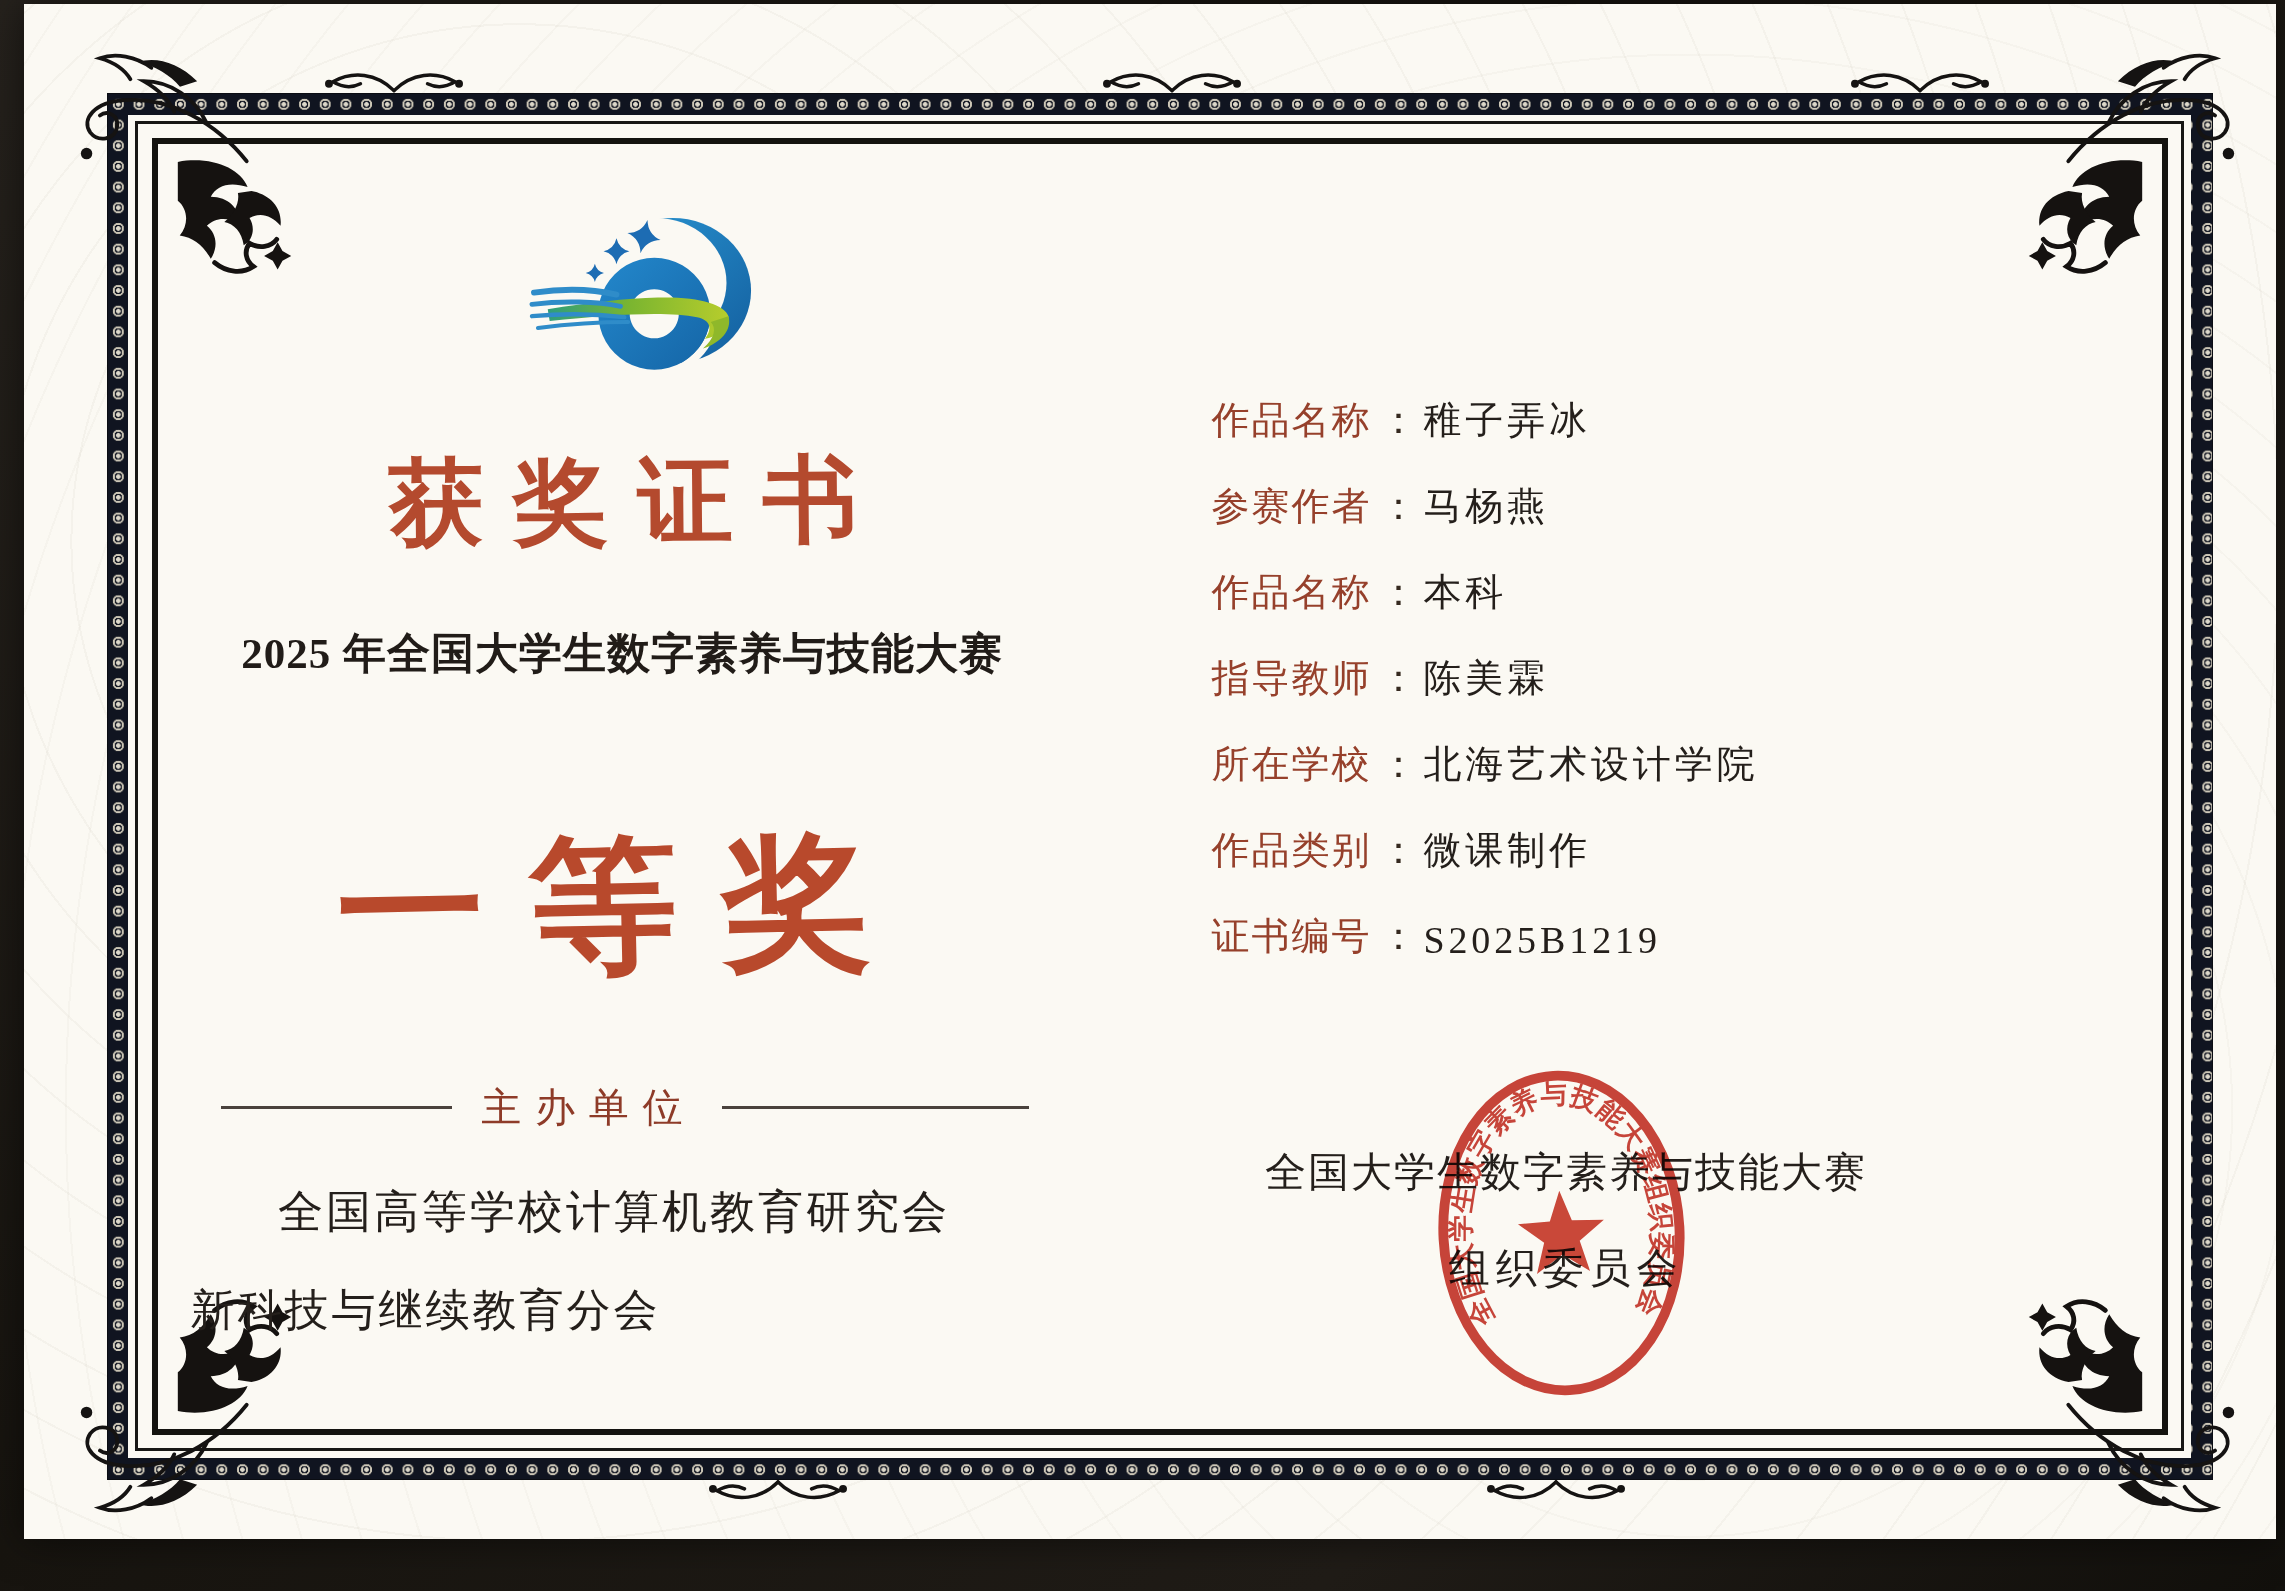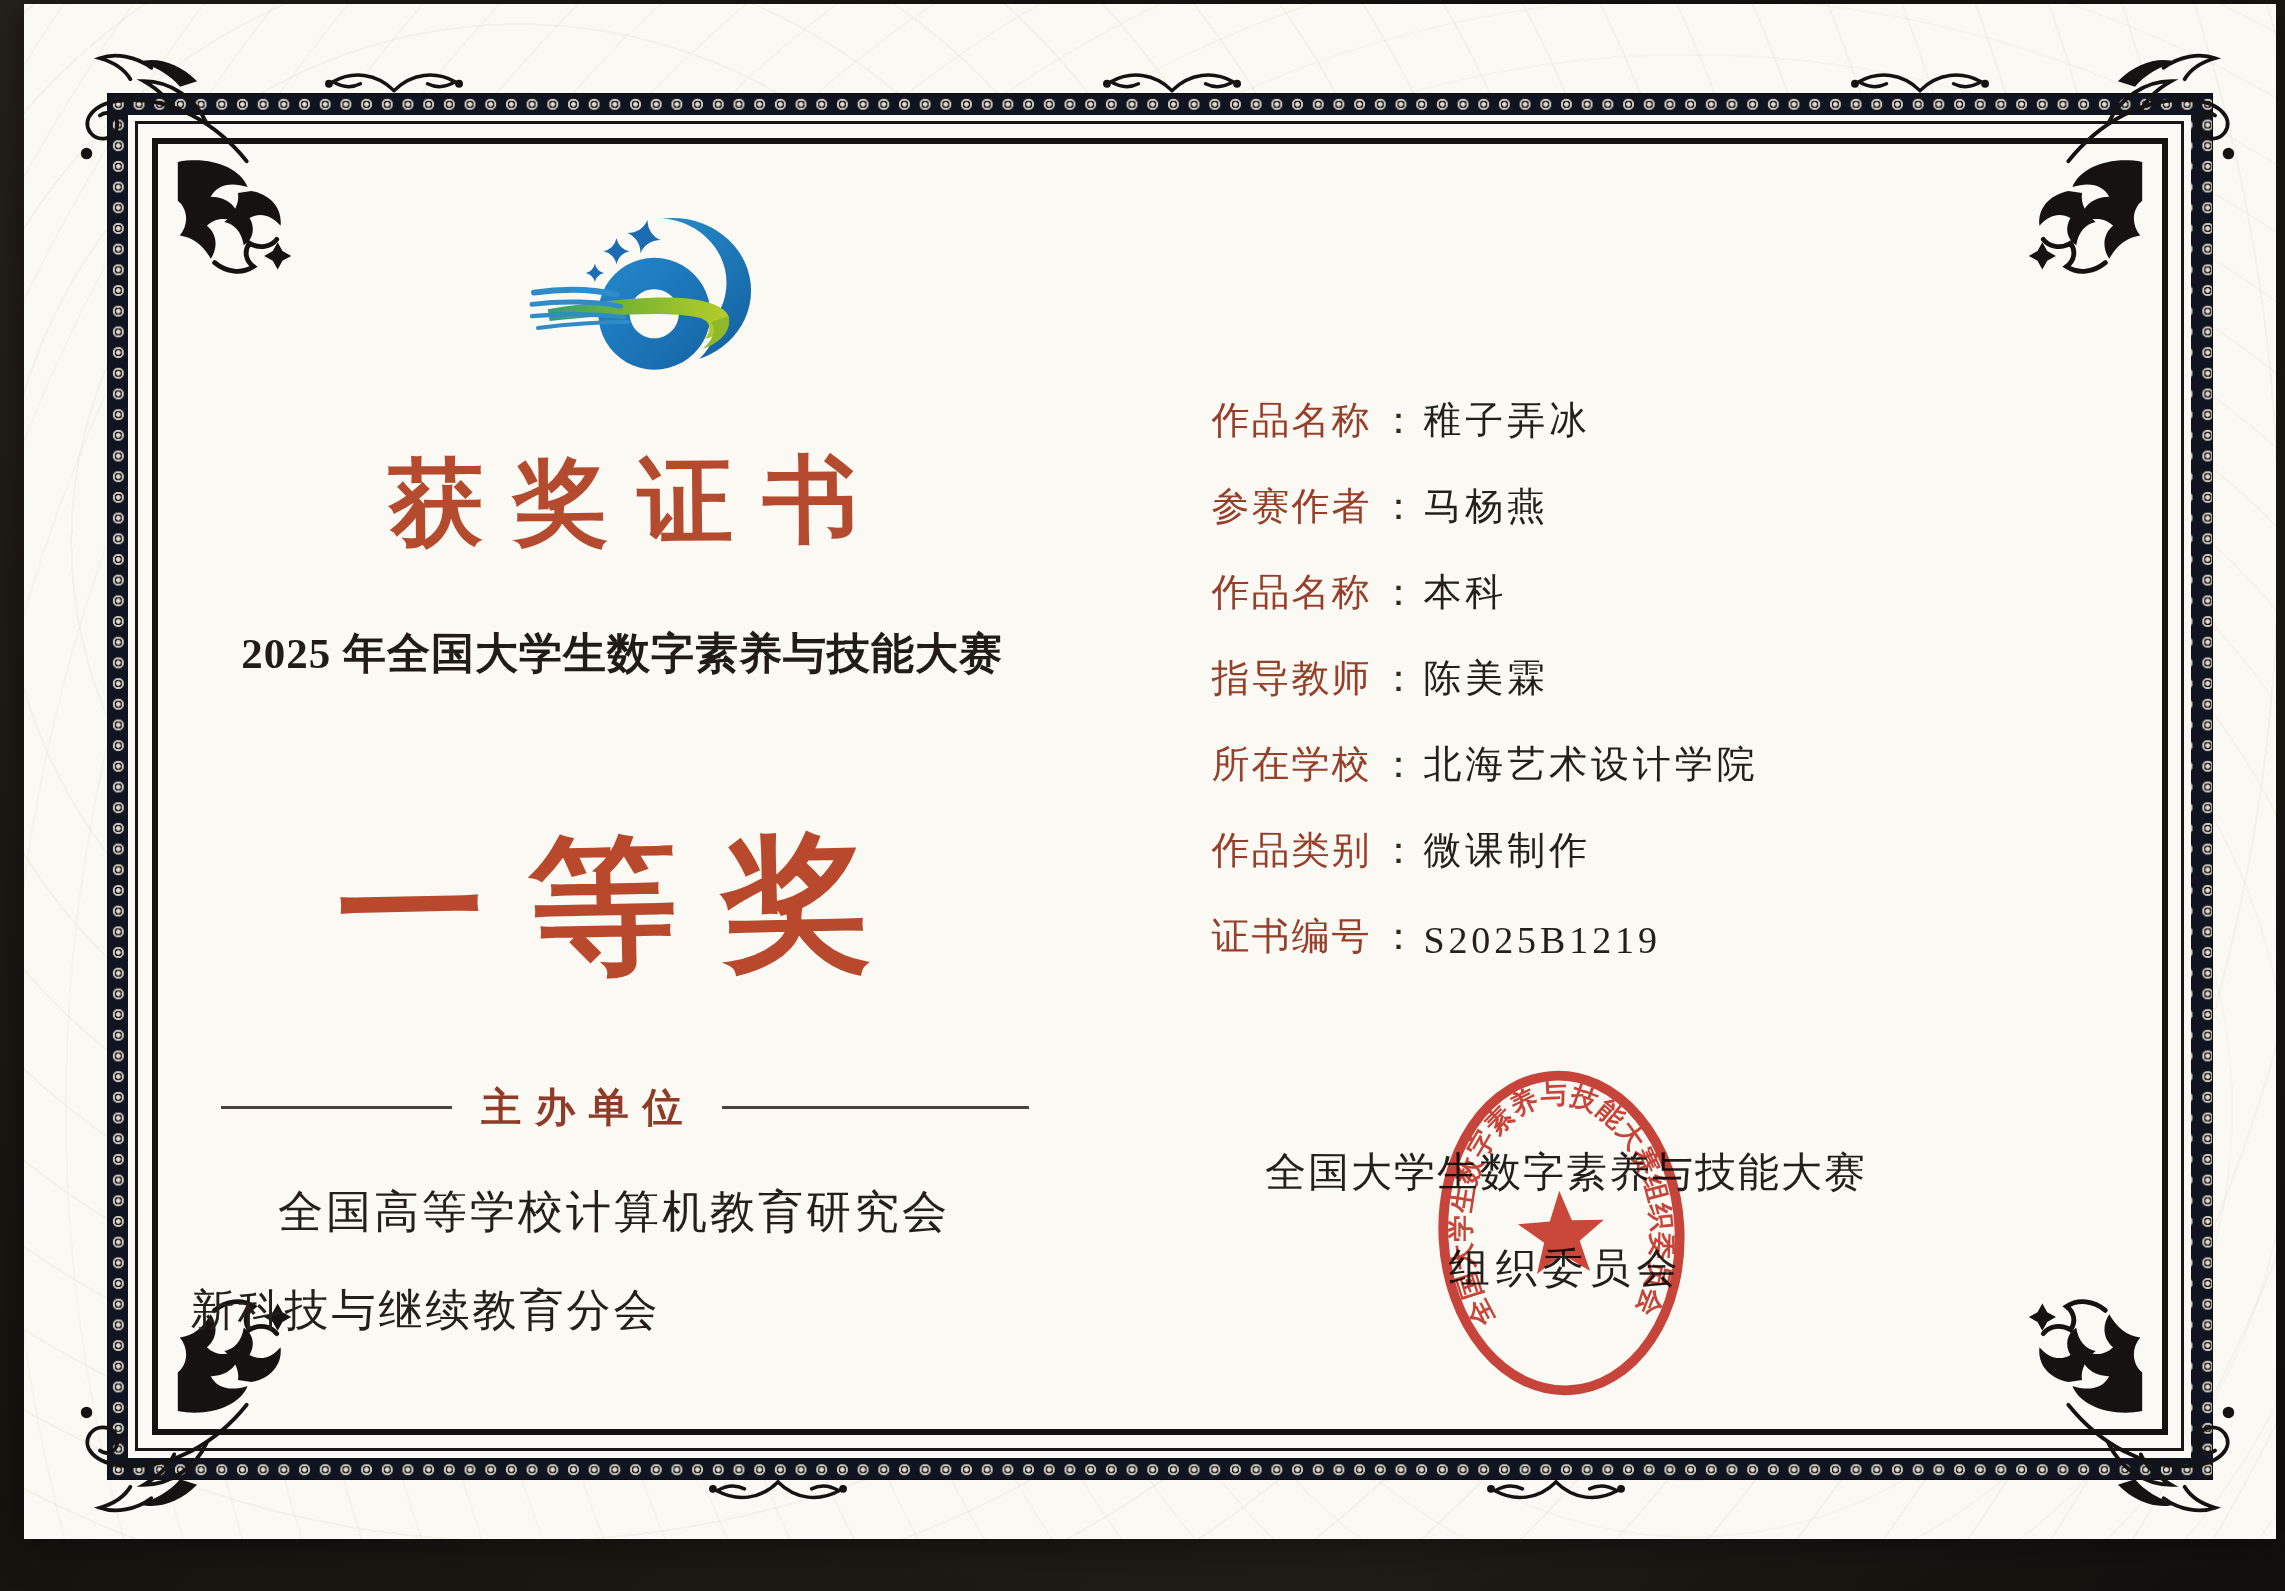--- a/index.html
+++ b/index.html
@@ -62,21 +62,21 @@
     color:#b8492c;transform:rotate(-1.2deg);
   }
   .org-heading{
     position:absolute;left:197px;top:1082px;width:808px;height:43px;
     display:flex;align-items:center;
   }
   .org-rule{height:3px;background:#4a423c;}
   .org-rule.left{width:231px;}
   .org-rule.right{flex:1;}
   .org-text{
-    font-size:40px;color:#8e3b28;letter-spacing:13.8px;margin:0 25.6px 0 29.6px;font-weight:bold;
+    font-size:40px;color:#8e3b28;letter-spacing:13.8px;margin:0 25.6px 0 29.6px;font-weight:normal;
   }
   .org-line1{
     position:absolute;left:167px;top:1178px;width:847px;text-align:center;
     font-size:45px;color:#241f1b;letter-spacing:3px;
   }
   .org-line2{
     position:absolute;left:167px;top:1277px;width:847px;text-align:left;
     font-size:44px;color:#241f1b;letter-spacing:3px;
   }
   

